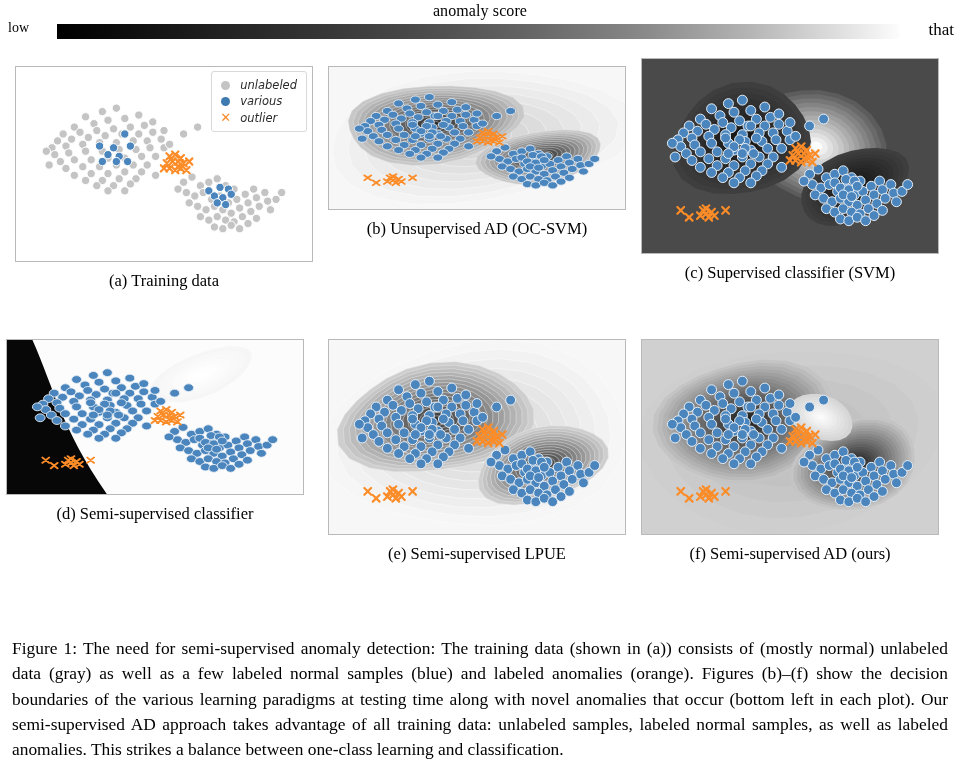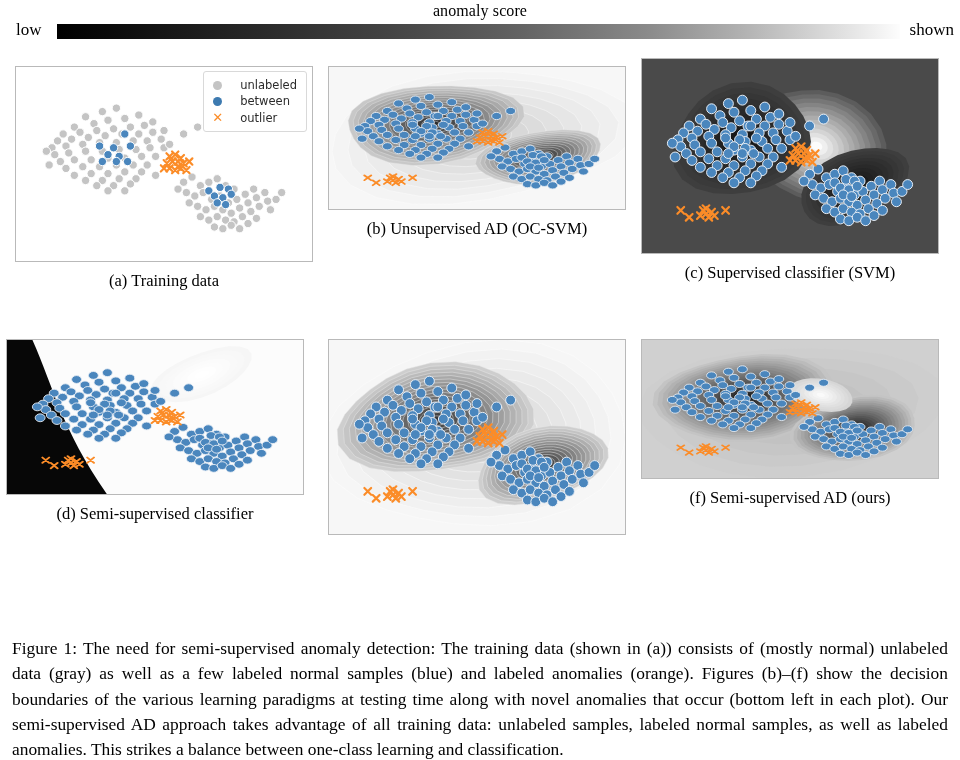--- a/index.html
+++ b/index.html
@@ -26,22 +26,22 @@
     letter-spacing: 0.1px;
   }
   #colorbar-bar {
     position: absolute; left: 57px; top: 24px;
     width: 843px; height: 15px;
     background: linear-gradient(to right, #000000 0%, #0a0a0a 6%, #262626 22%,
                 #454545 40%, #636363 55%, #8a8a8a 70%, #b4b4b4 82%,
                 #d8d8d8 91%, #f0f0f0 97%, #fdfdfd 100%);
   }
   #colorbar-low {
-    position: absolute; left: 16px; top: 20px;
-    font-size: 17px;
+    position: absolute; left: 8px; top: 20px;
+    font-size: 14px;
   }
   #colorbar-high {
     position: absolute; right: 6px; top: 20px;
     font-size: 17px;
   }
 
   
   .panel-wrap { position: absolute; }
   .panel {
     position: absolute; left: 0; top: 0;
@@ -68,21 +68,21 @@
     right: 6px; top: 5px;
     background: #ffffff;
     border: 1px solid #d9d9d9;
     border-radius: 3px;
     padding: 5px 9px 5px 7px;
     font-family: "DejaVu Sans", sans-serif;
     font-size: 11.5px;
     color: #2b2b2b;
     line-height: 1.42;
   }
-  .legend-row { display: flex; align-items: center; gap: 16px; }
+  .legend-row { display: flex; align-items: center; gap: 8px; font-style: italic; }
   .legend-swatch {
     width: 13px; height: 13px;
     display: inline-flex; align-items: center; justify-content: center;
   }
   .dot { width: 9px; height: 9px; border-radius: 50%; display: block; }
   .xmark {
     font-family: "DejaVu Sans", sans-serif;
     font-size: 13px; font-weight: bold; line-height: 1;
   }
 
@@ -97,21 +97,21 @@
     text-justify: inter-word;
   }
 </style>
 </head>
 <body>
 
 <div id="colorbar-region">
   <div id="colorbar-title">anomaly score</div>
   <div id="colorbar-low">low</div>
   <div id="colorbar-bar"></div>
-  <div id="colorbar-high">shown</div>
+  <div id="colorbar-high">that</div>
 </div>
 
 <div class="panel-wrap" style="left:15px; top:66px; width:298px; height:196px;">
   <div class="panel">
     <svg viewBox="0 0 298 196" preserveAspectRatio="none">
       <rect x="0" y="0" width="298" height="196" fill="#ffffff"></rect>
       <g id="a-unlabeled">
           <circle cx="70.03999999999999" cy="50.28" r="4.2" fill="#c4c4c4" stroke="#ffffff" stroke-width="1"></circle>
           <circle cx="86.96000000000001" cy="45.06" r="4.2" fill="#c4c4c4" stroke="#ffffff" stroke-width="1"></circle>
           <circle cx="101.06" cy="41.58000000000001" r="4.2" fill="#c4c4c4" stroke="#ffffff" stroke-width="1"></circle>
@@ -271,21 +271,21 @@
     <div class="legend-row">
       <span class="legend-swatch">
           <span class="dot" style="background:#c4c4c4"></span>
         </span>
       <span>unlabeled</span>
     </div>
     <div class="legend-row">
       <span class="legend-swatch">
           <span class="dot" style="background:#3d7ab0"></span>
         </span>
-      <span>between</span>
+      <span>various</span>
     </div>
     <div class="legend-row">
       <span class="legend-swatch">
           <span class="xmark" style="color:#fb8c28">✕</span>
         </span>
       <span>outlier</span>
     </div>
   </div>
   <div class="panel-caption">(a) Training data</div>
 </div>
@@ -1140,23 +1140,24 @@
           <path d="M61.00000000000001,153.01999999999998 L67.80000000000001,159.82 M61.00000000000001,159.82 L67.80000000000001,153.01999999999998" stroke="#fb8c28" stroke-width="2.2" stroke-linecap="round" fill="none"></path>
           <path d="M63.82,156.5 L70.62,163.3 M63.82,163.3 L70.62,156.5" stroke="#fb8c28" stroke-width="2.2" stroke-linecap="round" fill="none"></path>
           <path d="M66.63999999999999,151.28 L73.44,158.08 M66.63999999999999,158.08 L73.44,151.28" stroke="#fb8c28" stroke-width="2.2" stroke-linecap="round" fill="none"></path>
           <path d="M69.46,154.76 L76.26,161.56 M69.46,161.56 L76.26,154.76" stroke="#fb8c28" stroke-width="2.2" stroke-linecap="round" fill="none"></path>
           <path d="M80.74,149.54 L87.54,156.34 M80.74,156.34 L87.54,149.54" stroke="#fb8c28" stroke-width="2.2" stroke-linecap="round" fill="none"></path>
           <path d="M61.00000000000001,147.79999999999998 L67.80000000000001,154.6 M61.00000000000001,154.6 L67.80000000000001,147.79999999999998" stroke="#fb8c28" stroke-width="2.2" stroke-linecap="round" fill="none"></path>
           <path d="M55.36,154.76 L62.16,161.56 M55.36,161.56 L62.16,154.76" stroke="#fb8c28" stroke-width="2.2" stroke-linecap="round" fill="none"></path>
         </g>
     </svg>
   </div>
+  <div class="panel-caption">(e) Semi-supervised LPUE</div>
 </div>
 
-<div class="panel-wrap" style="left:641px; top:339px; width:298px; height:140px;text-decoration:underline;">
+<div class="panel-wrap" style="left:641px; top:339px; width:298px; height:196px;text-decoration:underline;">
   <div class="panel">
     <svg viewBox="0 0 298 196" preserveAspectRatio="none">
       <rect x="0" y="0" width="298" height="196" fill="#d0d0d0"></rect>
       <g id="f-contours">
           <path d="M305.3,78.2 L300.0,104.0 L284.7,128.4 L262.5,150.2 L234.8,169.5 L201.4,185.0 L163.3,194.6 L124.0,196.2 L87.9,189.8 L58.0,177.4 L34.2,161.3 L15.0,142.6 L1.2,120.9 L-3.7,95.9 L4.7,69.4 L27.6,45.3 L61.5,27.4 L99.9,17.1 L137.7,12.8 L173.8,12.0 L209.3,14.2 L244.3,20.6 L275.4,33.6 L297.1,53.5 L305.3,78.2 Z" fill="rgb(206,206,206)"></path>
           <path d="M278.5,81.9 L274.6,103.3 L262.3,123.6 L244.0,142.0 L220.7,158.0 L192.8,170.8 L161.0,178.6 L128.3,180.0 L98.1,175.0 L72.8,164.9 L52.6,151.5 L36.8,135.8 L26.1,117.4 L22.9,96.6 L30.3,74.8 L49.2,54.9 L76.7,39.9 L108.1,30.7 L139.7,26.5 L170.1,25.7 L199.9,27.7 L228.8,33.7 L254.1,44.9 L271.6,61.6 L278.5,81.9 Z" fill="rgb(202,202,202)"></path>
           <path d="M252.0,85.7 L249.3,102.7 L239.9,118.9 L225.4,133.7 L206.7,146.5 L184.2,156.6 L158.8,162.7 L132.7,163.9 L108.4,160.2 L87.8,152.3 L71.4,141.6 L58.9,128.8 L50.9,113.9 L49.1,97.3 L55.4,80.1 L70.2,64.4 L91.6,52.2 L116.4,44.4 L141.6,40.5 L166.3,39.7 L190.4,41.6 L213.2,46.8 L232.9,56.1 L246.5,69.5 L252.0,85.7 Z" fill="rgb(198,198,198)"></path>
           <path d="M226.0,89.3 L224.2,102.0 L217.5,114.2 L206.7,125.3 L192.6,134.9 L175.6,142.4 L156.6,146.9 L137.0,147.9 L118.7,145.2 L103.1,139.5 L90.5,131.5 L81.2,121.7 L75.7,110.4 L74.9,98.0 L79.9,85.2 L90.8,73.6 L106.5,64.3 L124.7,58.1 L143.7,54.9 L162.4,54.2 L180.6,55.8 L197.5,60.0 L211.9,67.2 L221.8,77.3 L226.0,89.3 Z" fill="rgb(194,194,194)"></path>
           <path d="M200.3,92.9 L199.3,101.3 L195.0,109.5 L187.9,116.9 L178.4,123.3 L167.1,128.2 L154.4,131.2 L141.4,131.9 L129.1,130.2 L118.5,126.5 L110.0,121.2 L103.9,114.6 L100.5,107.0 L100.3,98.7 L103.8,90.3 L111.0,82.6 L121.1,76.3 L133.1,72.0 L145.7,69.6 L158.4,69.0 L170.6,70.2 L181.8,73.3 L191.1,78.3 L197.5,85.0 L200.3,92.9 Z" fill="rgb(190,190,190)"></path>
           <path d="M174.9,96.5 L174.6,100.7 L172.5,104.7 L169.0,108.5 L164.2,111.7 L158.5,114.1 L152.2,115.6 L145.7,115.9 L139.5,115.1 L134.1,113.3 L129.8,110.7 L126.8,107.3 L125.2,103.5 L125.3,99.3 L127.2,95.2 L130.7,91.4 L135.7,88.2 L141.5,86.0 L147.8,84.6 L154.2,84.3 L160.4,85.0 L165.9,86.6 L170.4,89.2 L173.5,92.6 L174.9,96.5 Z" fill="rgb(186,186,186)"></path>

